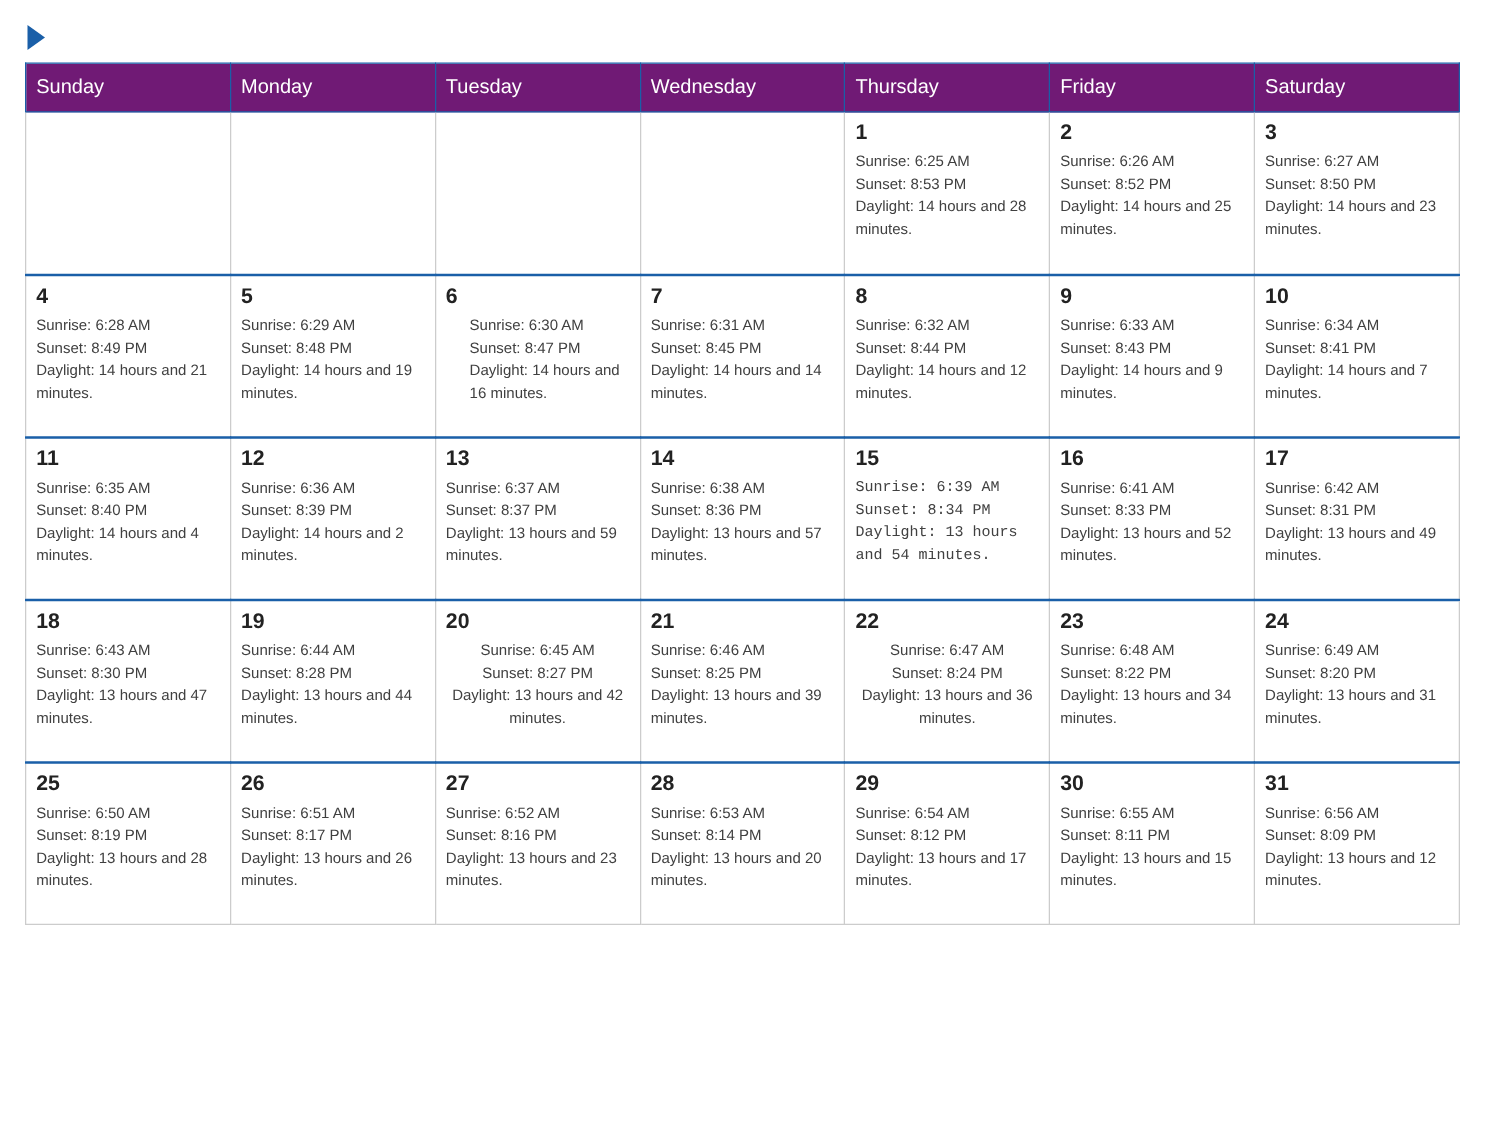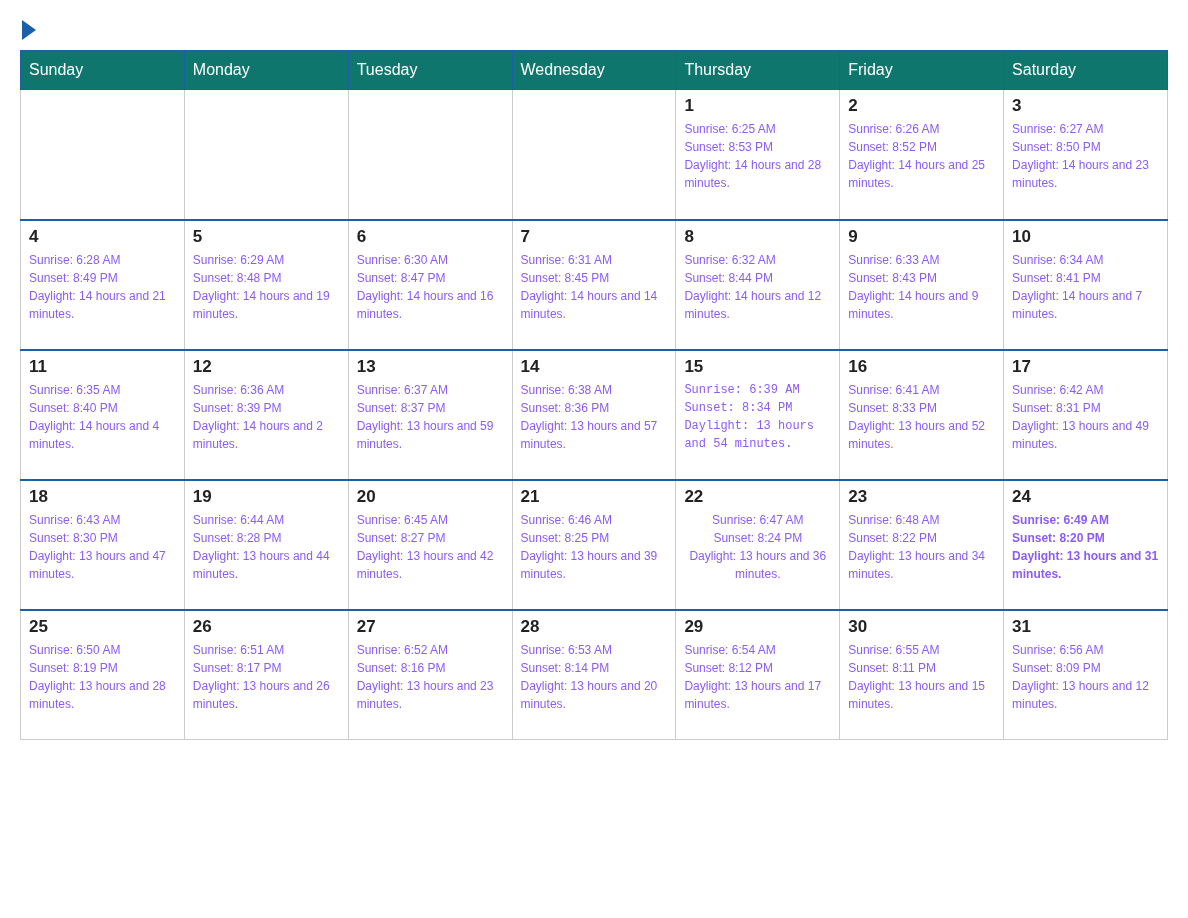--- a/index.html
+++ b/index.html
@@ -57,21 +57,21 @@
       font-size: 20px;
       color: #555;
       margin-top: 4px;
     }
     .calendar {
       width: 100%;
       border-collapse: collapse;
       margin-top: 8px;
     }
     .calendar thead th {
-      background-color: #0f766e;
+      background-color: #701a75;
       color: #fff;
       padding: 10px 8px;
       text-align: left;
       font-size: 16px;
       font-weight: normal;
       border: 1px solid #1a5fa8;
     }
     .calendar tbody td {
       border: 1px solid #ccc;
       vertical-align: top;
@@ -81,21 +81,21 @@
       height: 130px;
     }
     .day-number {
       font-size: 17px;
       font-weight: bold;
       color: #222;
       margin-bottom: 4px;
     }
     .day-info {
       font-size: 12px;
-      color: #8b5cf6;
+      color: #404040;
       line-height: 1.5;
     }
     .empty-cell {
       background: #fff;
     }
     tbody tr {
       border-bottom: 2px solid #1a5fa8;
     }
     tbody tr:last-child {
       border-bottom: 1px solid #ccc;
@@ -164,21 +164,21 @@
 Daylight: 14 hours and 21 minutes.</div>
         </td>
         <td>
           <div class="day-number">5</div>
           <div class="day-info" style="white-space: pre-line;">Sunrise: 6:29 AM
 Sunset: 8:48 PM
 Daylight: 14 hours and 19 minutes.</div>
         </td>
         <td>
           <div class="day-number">6</div>
-          <div class="day-info" style="white-space: pre-line;">Sunrise: 6:30 AM
+          <div class="day-info" style="white-space: pre-line; margin-left: 19px;">Sunrise: 6:30 AM
 Sunset: 8:47 PM
 Daylight: 14 hours and 16 minutes.</div>
         </td>
         <td>
           <div class="day-number">7</div>
           <div class="day-info" style="white-space: pre-line;">Sunrise: 6:31 AM
 Sunset: 8:45 PM
 Daylight: 14 hours and 14 minutes.</div>
         </td>
         <td>
@@ -252,21 +252,21 @@
 Daylight: 13 hours and 47 minutes.</div>
         </td>
         <td>
           <div class="day-number">19</div>
           <div class="day-info" style="white-space: pre-line;">Sunrise: 6:44 AM
 Sunset: 8:28 PM
 Daylight: 13 hours and 44 minutes.</div>
         </td>
         <td>
           <div class="day-number">20</div>
-          <div class="day-info" style="white-space: pre-line;">Sunrise: 6:45 AM
+          <div class="day-info" style="white-space: pre-line; text-align: center;">Sunrise: 6:45 AM
 Sunset: 8:27 PM
 Daylight: 13 hours and 42 minutes.</div>
         </td>
         <td>
           <div class="day-number">21</div>
           <div class="day-info" style="white-space: pre-line;">Sunrise: 6:46 AM
 Sunset: 8:25 PM
 Daylight: 13 hours and 39 minutes.</div>
         </td>
         <td>
@@ -276,21 +276,21 @@
 Daylight: 13 hours and 36 minutes.</div>
         </td>
         <td>
           <div class="day-number">23</div>
           <div class="day-info" style="white-space: pre-line;">Sunrise: 6:48 AM
 Sunset: 8:22 PM
 Daylight: 13 hours and 34 minutes.</div>
         </td>
         <td>
           <div class="day-number">24</div>
-          <div class="day-info" style="white-space: pre-line; font-weight: bold;">Sunrise: 6:49 AM
+          <div class="day-info" style="white-space: pre-line;">Sunrise: 6:49 AM
 Sunset: 8:20 PM
 Daylight: 13 hours and 31 minutes.</div>
         </td>
       </tr>
       <tr>
         <td>
           <div class="day-number">25</div>
           <div class="day-info" style="white-space: pre-line;">Sunrise: 6:50 AM
 Sunset: 8:19 PM
 Daylight: 13 hours and 28 minutes.</div>

